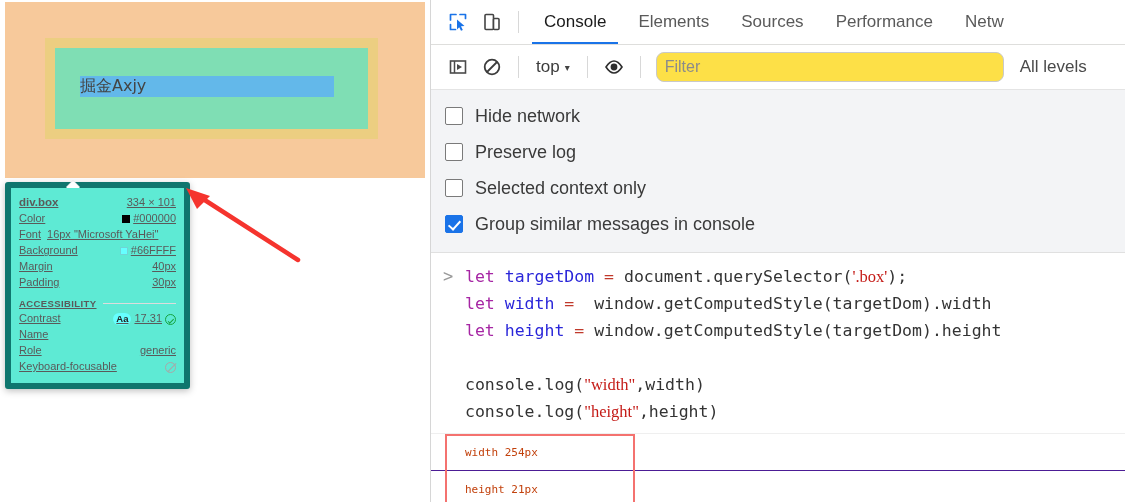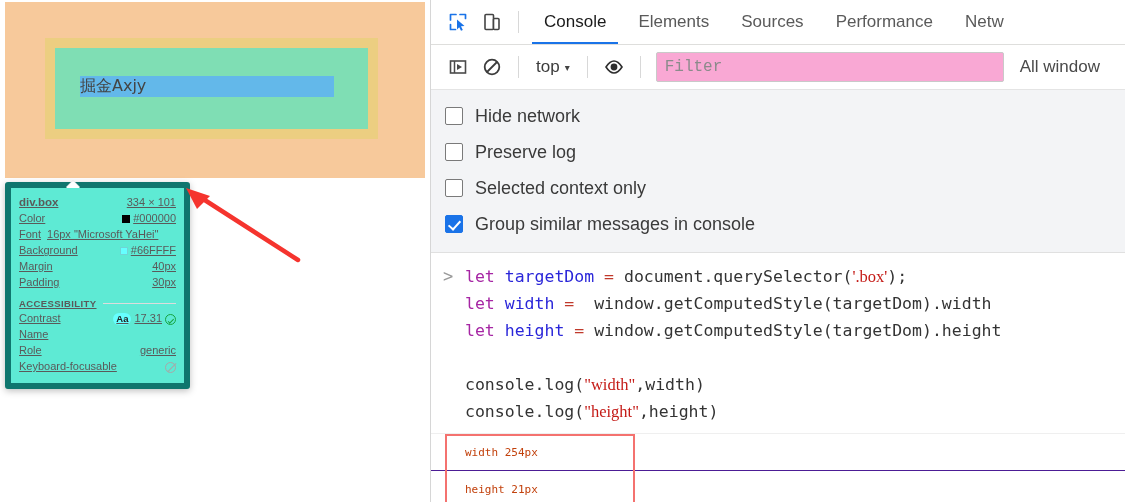--- a/index.html
+++ b/index.html
@@ -137,24 +137,24 @@
     border-bottom:1px solid #e4e4e4; background:#fff;
     padding-left:10px; gap:0;
   }
   #ctx-select {
     display:flex; align-items:center; gap:5px;
     font-size:17px; color:#3c3c3c; padding:0 8px; cursor:pointer;
   }
   .caret { font-size:10px; color:#444; }
   #filter-input {
     flex:0 0 auto; width:348px; height:30px;
-    border:1px solid #c9c9c9; border-radius:2px;
-    background:#f9a8d4; margin-left:6px;
+    border:1px solid #c9c9c9; border-radius:8px;
+    background:#fde047; margin-left:6px;
     font-size:16px; color:#444; padding:0 8px;
-    font-family:Liberation Mono, monospace; outline:none;
+    font-family:Liberation Sans, sans-serif; outline:none;
   }
   #filter-input::placeholder { color:#8b8b8b; }
   #levels {
     font-size:17px; color:#4a4a4a; margin-left:16px; white-space:nowrap; cursor:pointer;
   }
   
   #settings { background:#f3f4f6; padding:8px 16px 10px 0; border-bottom:1px solid #e0e0e0;}
   .chk-row {
     display:flex; align-items:center; gap:12px;
     height:36px; padding-left:14px;
@@ -347,21 +347,21 @@
       </div>
       <div class="vsep"></div>
       <div class="tool-icon">
         <svg width="20" height="20" viewBox="0 0 20 20">
           <path d="M2 10c2.6-4 5.3-6 8-6s5.4 2 8 6c-2.6 4-5.3 6-8 6s-5.4-2-8-6z" stroke="#2e2e2e" stroke-width="1.6" fill="none"></path>
           <circle cx="10" cy="10" r="3.4" fill="#2e2e2e"></circle>
         </svg>
       </div>
       <div class="vsep"></div>
       <input id="filter-input" type="text" placeholder="Filter" style="">
-      <div id="levels">All window</div>
+      <div id="levels">All levels</div>
     </div>
 
     <div id="settings">
       <div class="chk-row">
         <span class="cbox"></span>
         <span>Hide network</span>
       </div>
       <div class="chk-row">
         <span class="cbox"></span>
         <span>Preserve log</span>

